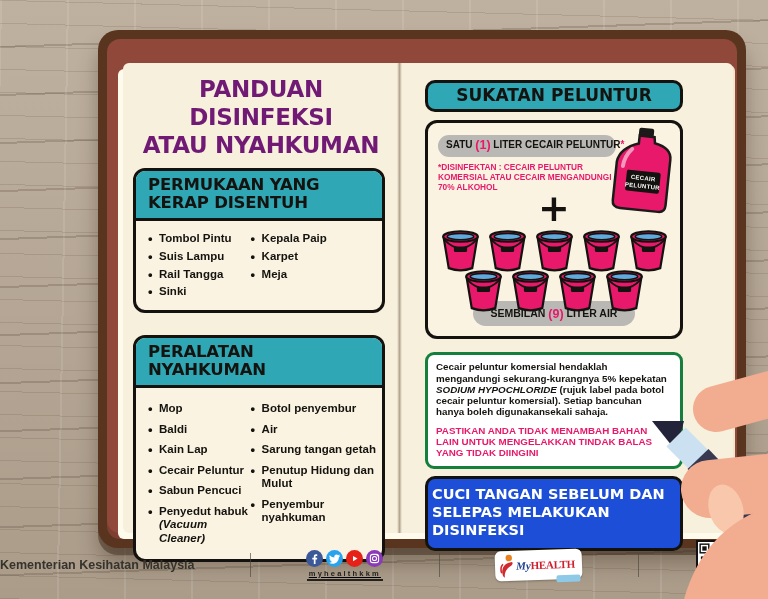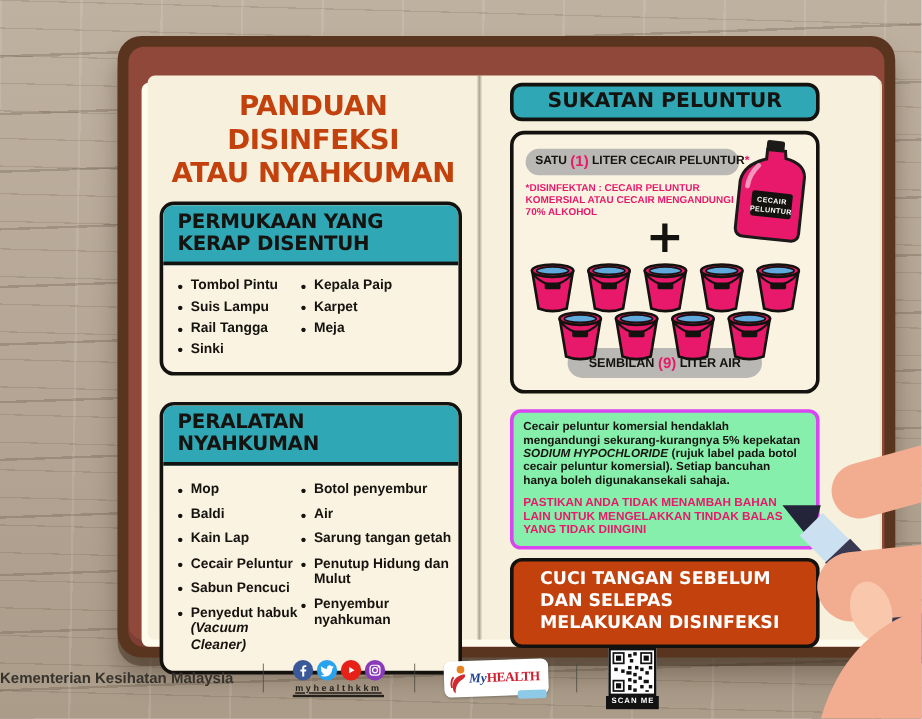--- a/index.html
+++ b/index.html
@@ -20,39 +20,39 @@
   .pages{position:absolute;left:16px;top:24px;width:610px;height:470px;background:#F7F0DC;
     border-radius:6px;box-shadow:-5px 6px 0 0 #FFFBEC, 2px 2px 0 0 #EFE6CC;}
   .spine{position:absolute;left:274px;top:0;bottom:0;width:5px;
     background:linear-gradient(90deg,rgba(96,76,54,0),rgba(96,76,54,.45) 50%,rgba(96,76,54,0));}
   .page-left{position:absolute;left:0;top:0;width:276px;height:100%;}
   .page-right{position:absolute;left:276px;top:0;width:334px;height:100%;padding:4px 50px 0 26px;box-sizing:border-box;}
   
   .badge{position:absolute;left:10px;top:33px;z-index:70;background:#0c0c0c;color:#fff;
     font:800 21px/1 "DejaVu Sans",sans-serif;padding:7px 15px;letter-spacing:.5px;}
   
-  .title{margin:12px 4px 0;text-align:center;color:#c2410c;
+  .title{margin:12px 4px 0;text-align:center;color:#701a75;
     font:800 23px/1.22 "DejaVu Sans",sans-serif;letter-spacing:-.3px;}
   .title span{display:block;}
   .panel{margin:0 14px 0 10px;border:3px solid #14120f;border-radius:12px;background:#FAF3E1;overflow:hidden;}
   .panel-surfaces{margin-top:9px;}
   .panel-tools{margin-top:22px;}
   .panel-h{background:#2FA7B5;border-bottom:3px solid #14120f;padding:5px 12px 6px;
     color:#15130f;font:800 16.5px/1.1 "DejaVu Sans",sans-serif;letter-spacing:-.2px;}
   .cols{display:flex;padding:7px 6px 7px 12px;}
   .cols ul{list-style:none;margin:0;padding:0;}
   .cols ul:first-child{width:45%;}
   .cols ul:last-child{width:55%;}
   .cols li{position:relative;padding-left:11px;margin:4px 0;
     font:700 11.5px/1.18 "Liberation Sans",sans-serif;color:#15130f;}
   .panel-tools .cols li{margin:7px 0;}
   .cols li::before{content:"\2022";position:absolute;left:0;top:-1px;font-size:13px;}
   .cols .sub{display:block;}
   
-  .teal-cap{margin-top:2px;border:3px solid #14120f;border-radius:10px;background:#2FA7B5;
+  .teal-cap{margin-top:13px;border:3px solid #14120f;border-radius:10px;background:#2FA7B5;
     text-align:center;padding:4px 2px 5px;color:#15130f;
     font:800 17px/1 "DejaVu Sans",sans-serif;}
   .bigbox{position:relative;margin-top:8px;border:3px solid #14120f;border-radius:12px;
     background:#FAF3E1;padding:12px 8px 10px;}
   .measure-pill{background:#BAB8B5;border-radius:14px;padding:4px 8px 5px;
     font:800 10px/1 "Liberation Sans",sans-serif;color:#15130f;white-space:nowrap;}
   .pill-bleach{width:162px;margin-left:2px;}
   .pk{color:#E8196B;}
   .pknum{color:#E8196B;font-size:12.5px;vertical-align:-1px;}
   .disclaimer{margin:5px 2px 0;width:192px;color:#E8196B;
@@ -60,31 +60,31 @@
   .plus{text-align:center;margin:-2px 0 0;color:#15130f;
     font:900 38px/0.9 "DejaVu Sans",sans-serif;}
   .buckets{display:flex;justify-content:center;gap:2px;}
   .buckets.r1{margin-top:2px;}
   .buckets.r2{margin-top:-7px;position:relative;z-index:2;}
   .bucket{width:45px;height:47px;}
   .pill-water{position:relative;z-index:1;margin:-13px auto 0;width:150px;text-align:center;
     padding:7px 6px 6px;font-size:10.5px;}
   .bottle{position:absolute;right:0px;top:4px;width:76px;height:88px;transform:rotate(6deg);}
   .bottle text{fill:#fff;font:700 6px "Liberation Sans",sans-serif;text-anchor:middle;letter-spacing:.3px;}
-  .notebox{margin-top:13px;border:3px solid #d946ef;border-radius:9px;background:#86efac;
+  .notebox{margin-top:13px;border:3px solid #15803d;border-radius:9px;background:#ffffff;
     padding:6px 8px 8px;}
   .notebox p{margin:0;font:700 9.8px/1.15 "Liberation Sans",sans-serif;color:#15130f;}
   .notebox .warn{margin-top:7px;color:#E8196B;}
-  .washbox{margin-top:7px;border:3px solid #14120f;border-radius:10px;background:#c2410c;
-    color:#fff;padding:7px 22px 8px;font:800 14.5px/1.24 "DejaVu Sans",sans-serif;}
+  .washbox{margin-top:7px;border:3px solid #14120f;border-radius:10px;background:#1d4ed8;
+    color:#fff;padding:7px 4px 8px;font:800 14.5px/1.24 "DejaVu Sans",sans-serif;}
   
   .hand{position:absolute;right:0;bottom:0;width:172px;height:242px;z-index:60;}
   
   .footer{position:absolute;left:0;right:30px;bottom:8px;z-index:20;display:flex;
-    justify-content:flex-start;align-items:center;gap:24px;}
+    justify-content:space-between;align-items:center;gap:24px;}
   .ministry{font:700 12.5px/1 "Liberation Sans",sans-serif;color:#35332c;}
   .fdiv{width:1px;height:24px;background:#4a463e;opacity:.65;}
   .social{display:flex;flex-direction:column;align-items:center;text-decoration:underline;}
   .social-row{display:flex;gap:3px;}
   .sicon{width:17px;height:17px;border-radius:50%;display:flex;align-items:center;justify-content:center;}
   .handle{margin-top:2px;border-bottom:2px solid #23211c;padding:0 2px 1px;
     font:700 7.5px/1.2 "Liberation Sans",sans-serif;letter-spacing:2.2px;color:#23211c;}
   .myhealth{position:relative;background:#fff;border-radius:6px;padding:3px 7px 3px 3px;
     display:flex;align-items:center;transform:rotate(-2deg);box-shadow:0 1px 2px rgba(0,0,0,.25);}
   .mh-my{font:700 italic 11px "Liberation Serif",serif;color:#1f3f8f;}

